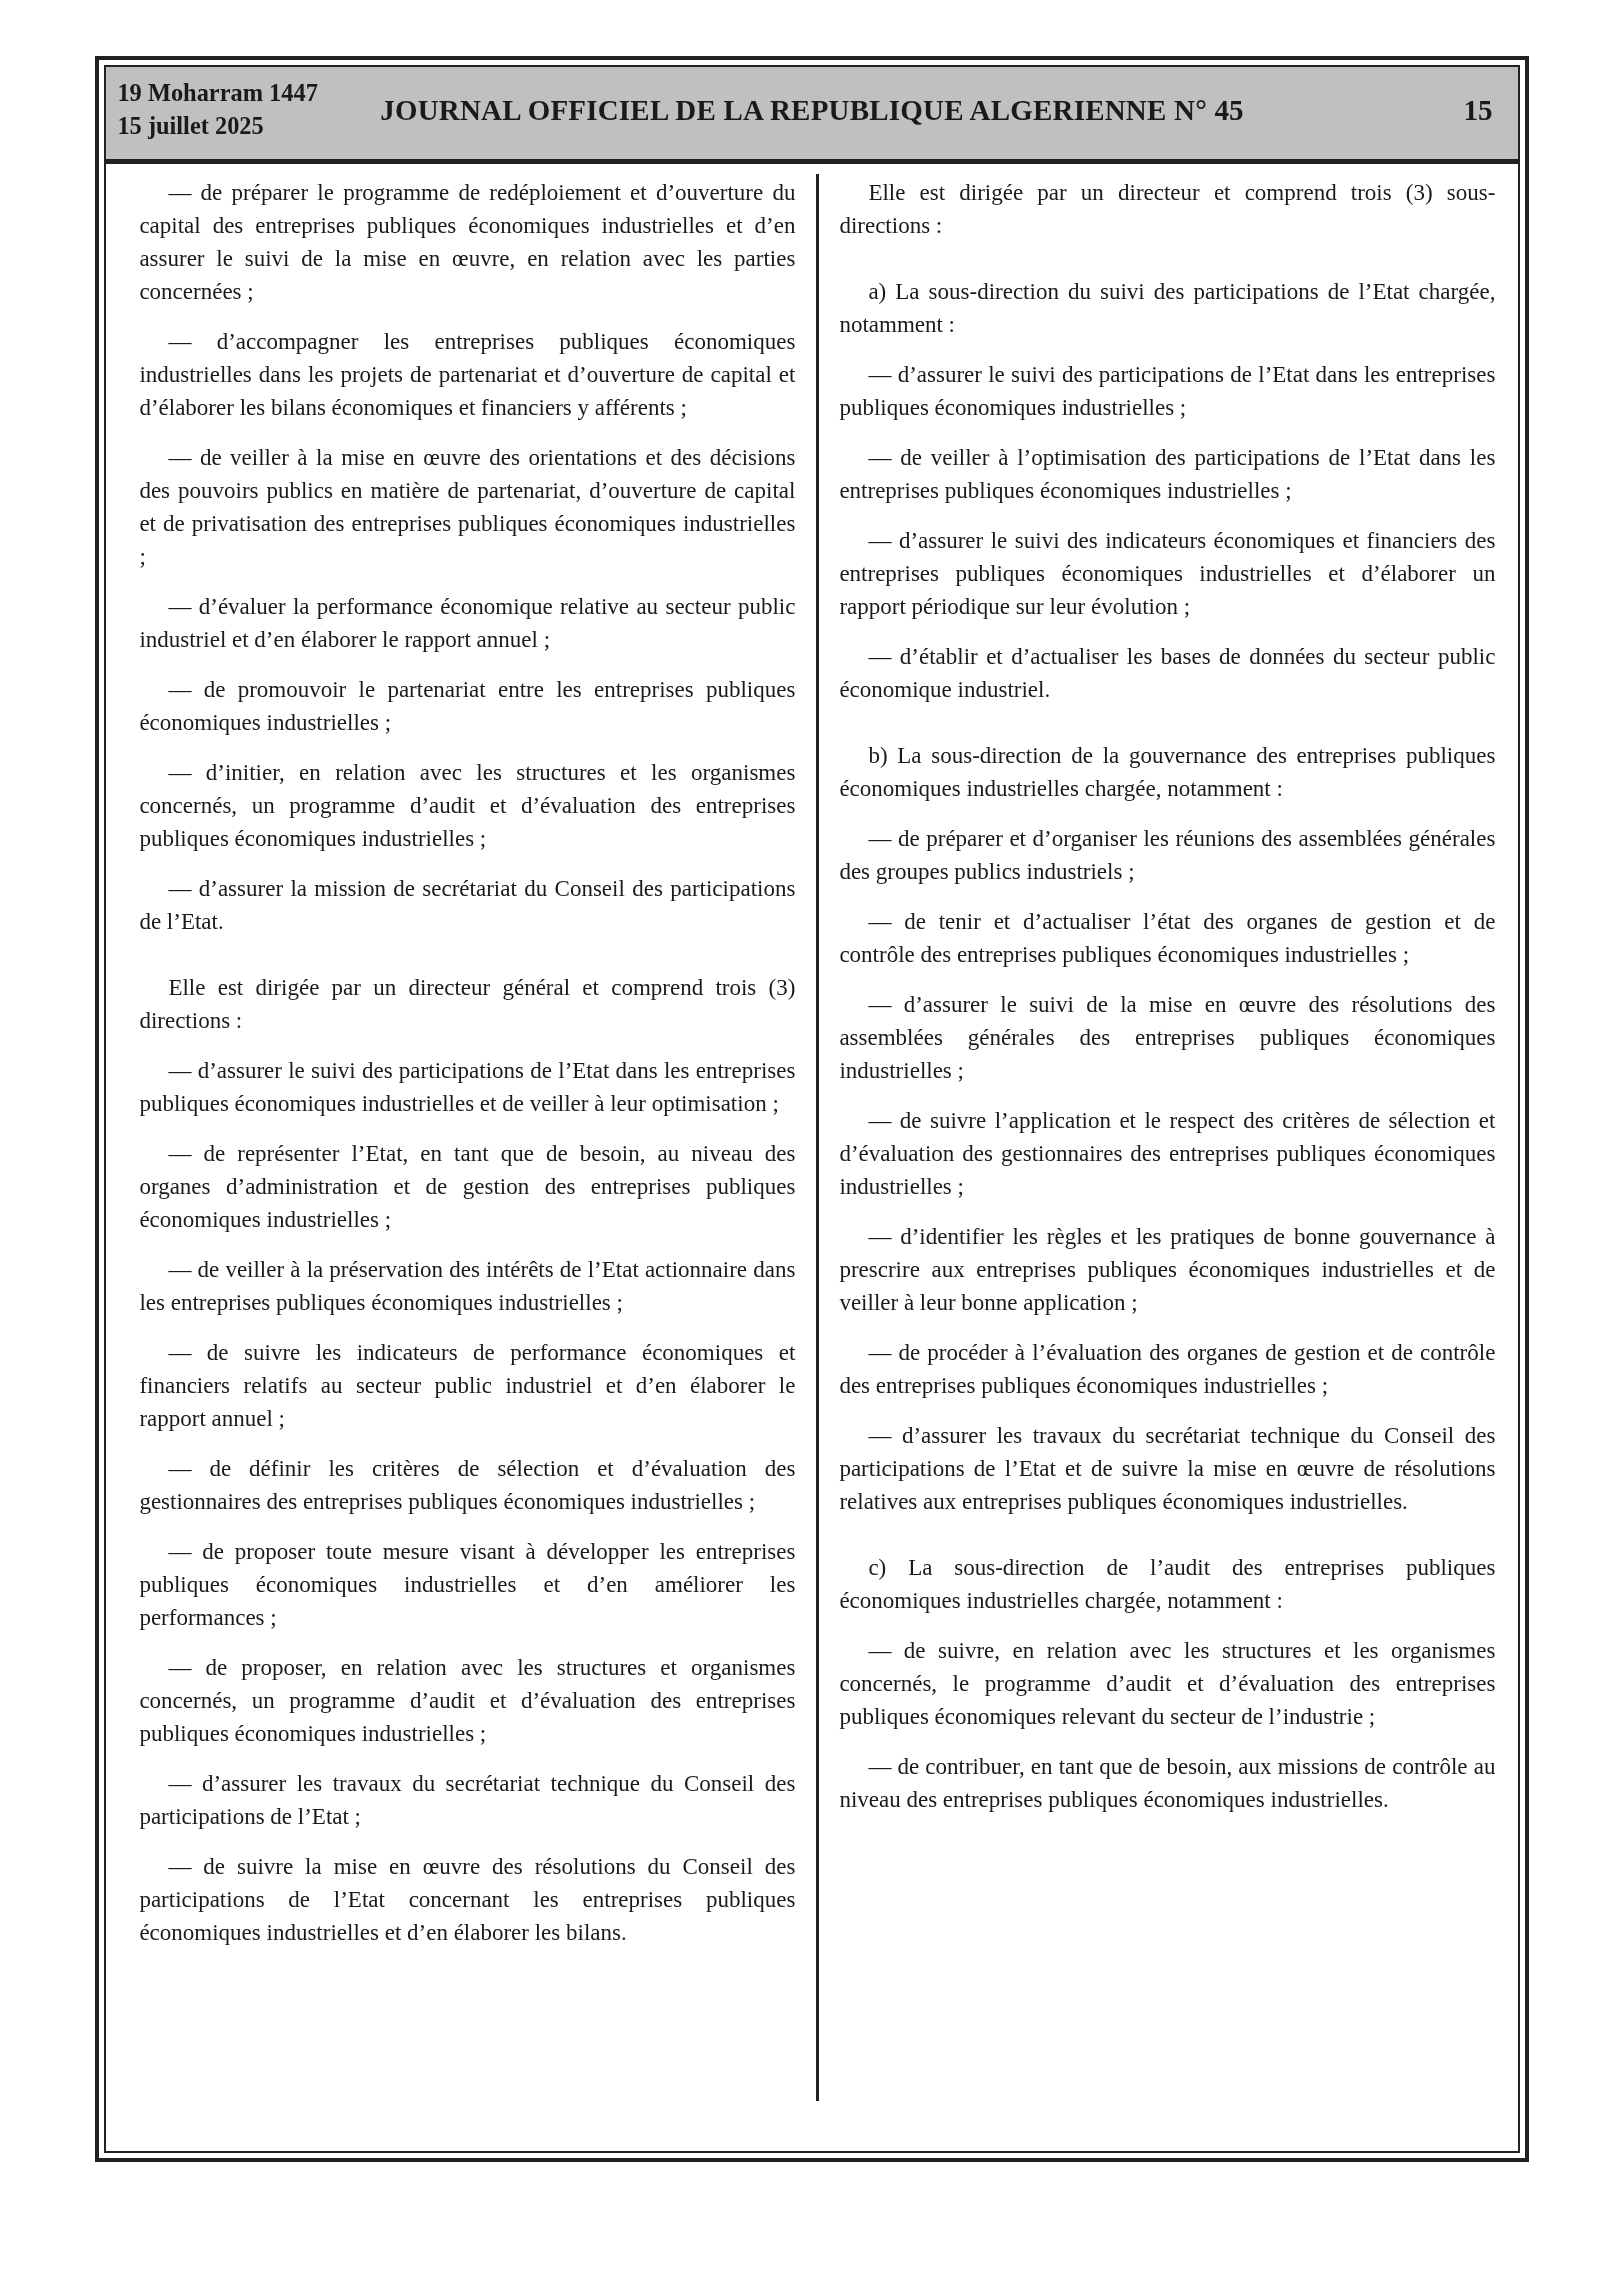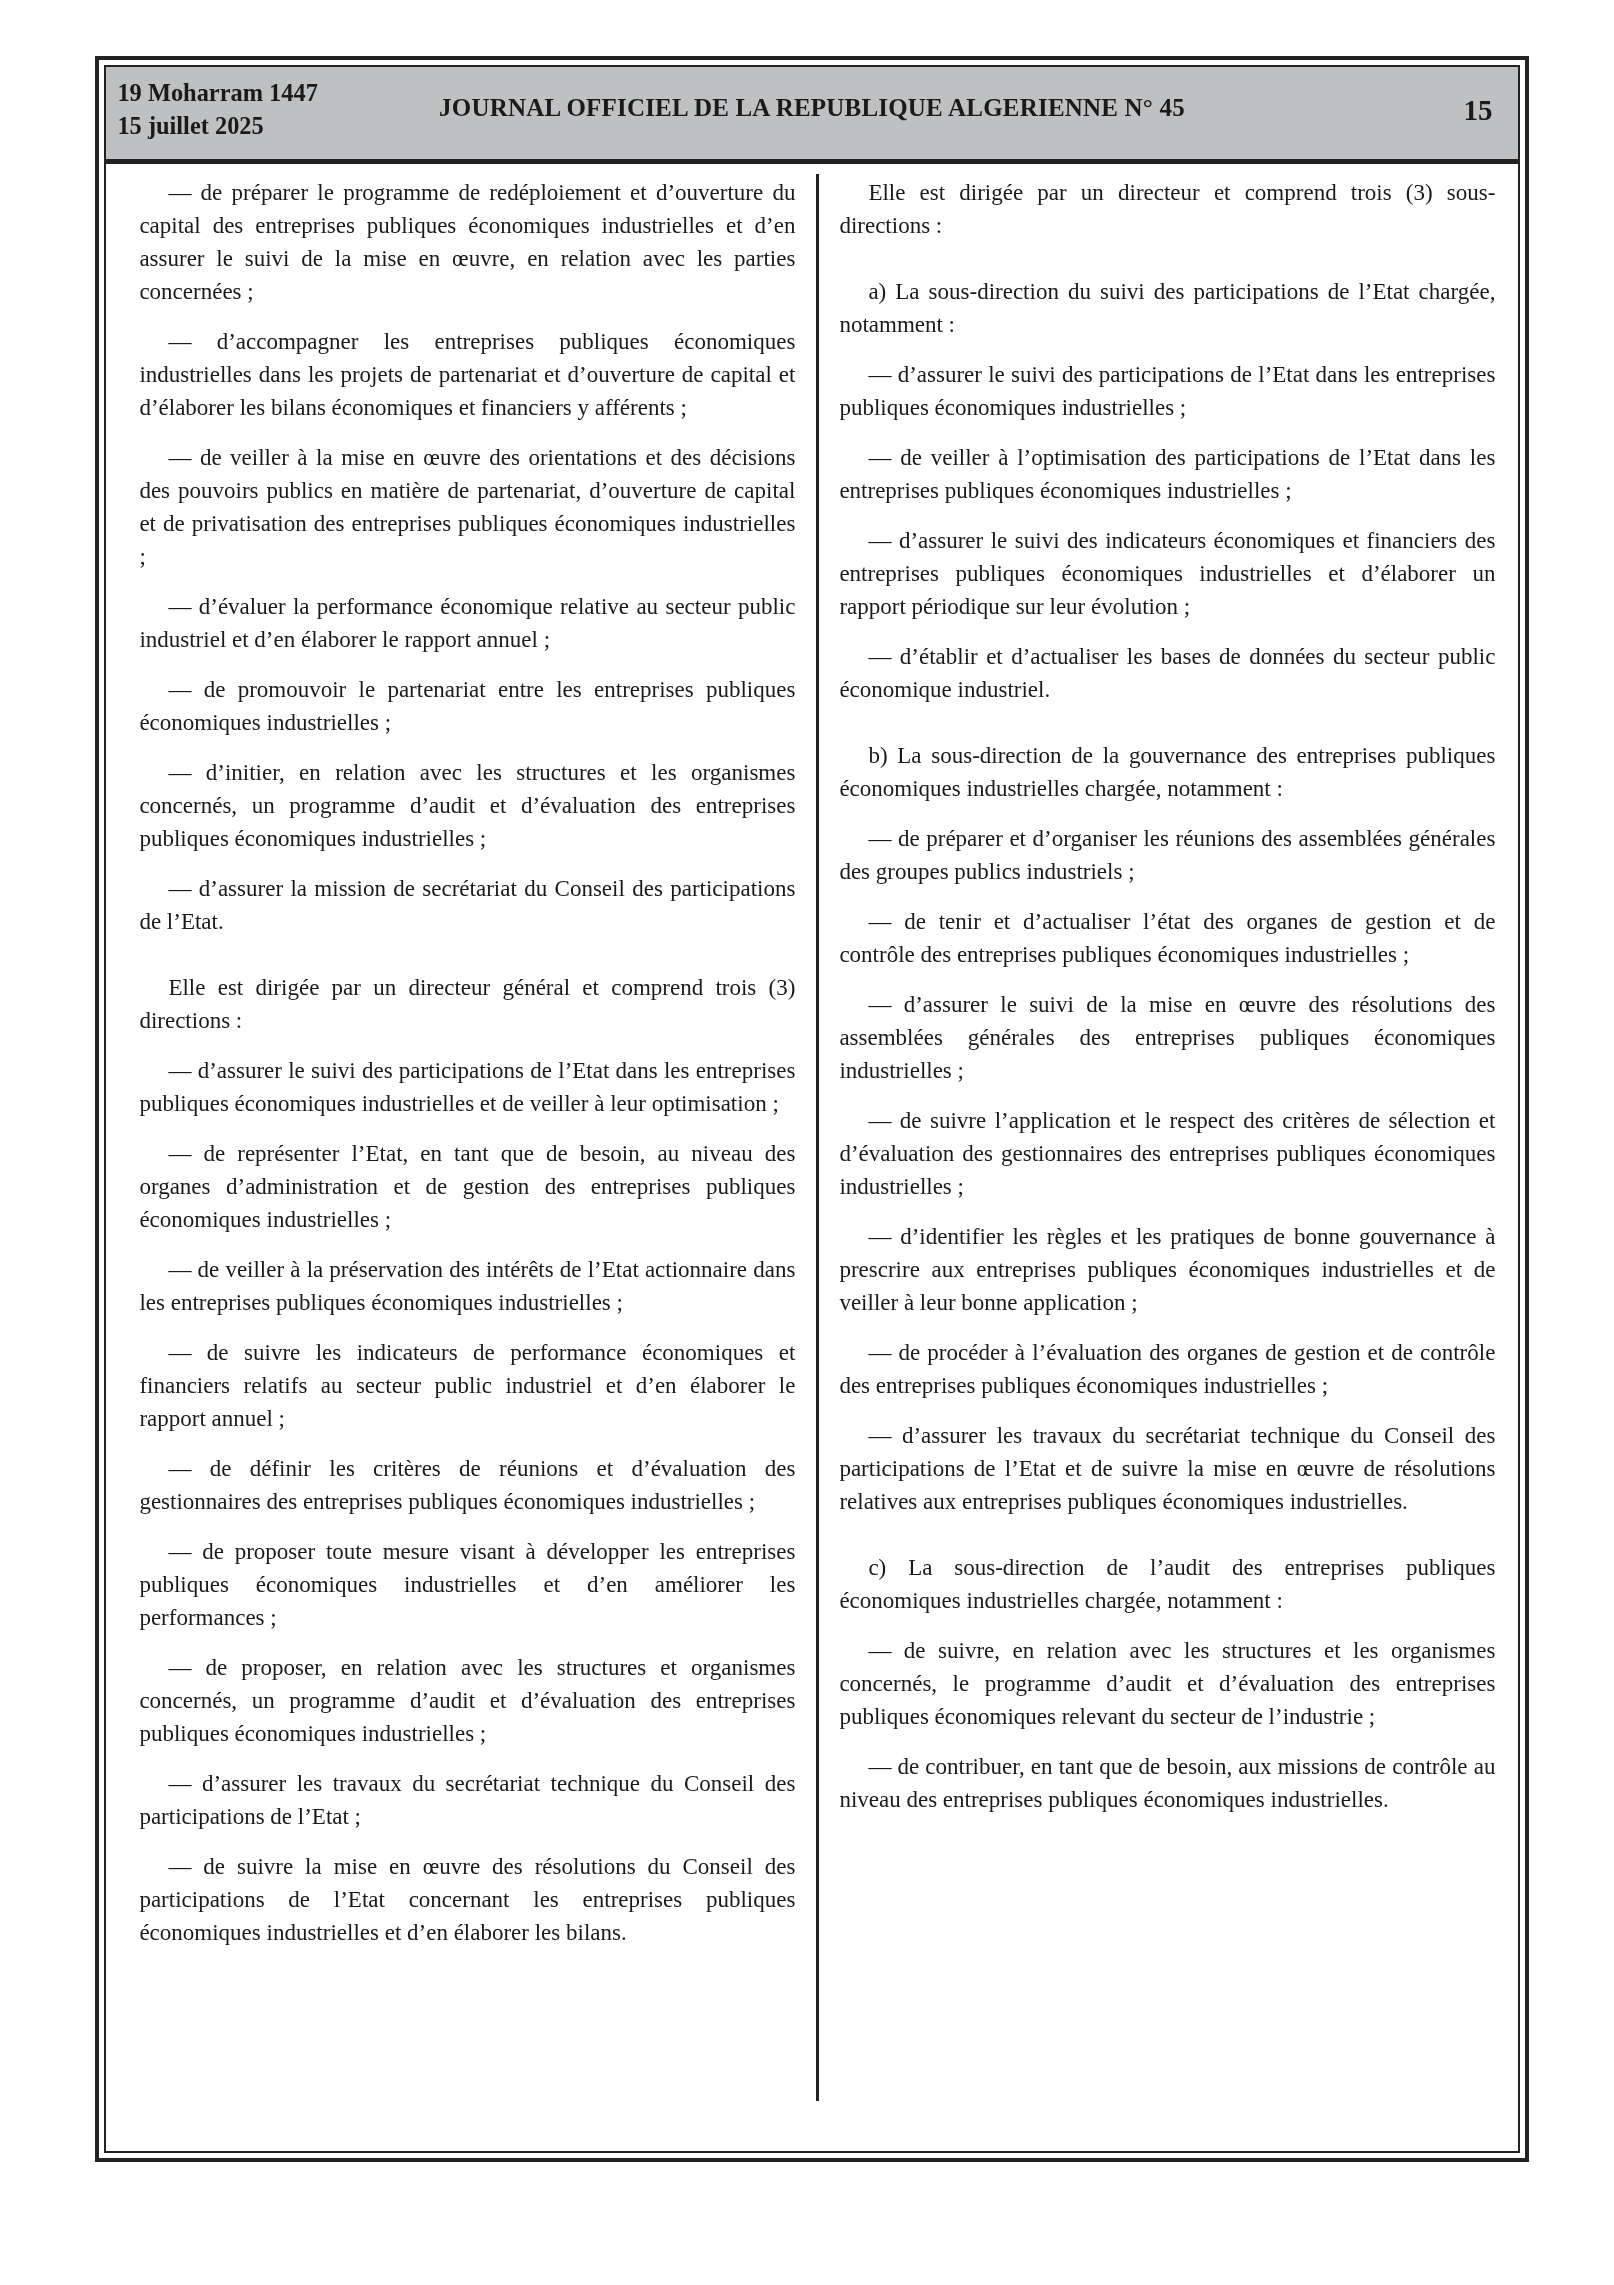--- a/index.html
+++ b/index.html
@@ -6,21 +6,21 @@
   body { width: 1615px; height: 2285px; position: relative; overflow: hidden;
          font-family: "Liberation Serif", "DejaVu Serif", serif; color: #1a1a1a; }
   .frame { position: absolute; left: 95px; top: 56px; width: 1434px; height: 2106px;
            border: 4.5px solid #222; box-sizing: border-box; }
   .frame-inner { position: absolute; left: 5.4px; top: 5.4px; right: 5.4px; bottom: 5.4px;
                  border: 2.7px solid #222; box-sizing: border-box; }
   .header { position: absolute; left: 0; top: 0; right: 0; height: 97px;
             background: #bfc0c2; border-bottom: 5.4px solid #222; box-sizing: border-box; }
   .hdr-date { position: absolute; left: 11px; top: 9px; font-weight: bold; font-size: 24.4px; line-height: 33px; }
   .hdr-title { position: absolute; left: 0; right: 0; top: 27px; text-align: center;
-               font-weight: bold; font-size: 25px; letter-spacing: 0.2px; }
+               font-weight: bold; font-size: 29px; letter-spacing: 0.2px; }
   .hdr-page { position: absolute; right: 25px; top: 27px; font-weight: bold; font-size: 29px; }
   .col { position: absolute; top: 109px; font-size: 23px; line-height: 33px; text-align: justify; }
   .col.left { left: 33px; width: 656px; }
   .col.right { left: 733px; width: 656px; }
   .rule { position: absolute; left: 710px; top: 107px; width: 2.7px; height: 1927px; background: #222; }
   p { margin: 0 0 17px 0; text-indent: 29px; }
   p.gap { margin-top: 33px; }
   b { font-weight: normal; }
 </style>
 </head>
@@ -43,21 +43,21 @@
       <p>— de veiller à la mise en œuvre des orientations et des décisions des pouvoirs publics en matière de partenariat, d’ouverture de capital et de privatisation des entreprises publiques économiques industrielles ;</p>
       <p>— d’évaluer la performance économique relative au secteur public industriel et d’en élaborer le rapport annuel ;</p>
       <p>— de promouvoir le partenariat entre les entreprises publiques économiques industrielles ;</p>
       <p>— d’initier, en relation avec les structures et les organismes concernés, un programme d’audit et d’évaluation des entreprises publiques économiques industrielles ;</p>
       <p>— d’assurer la mission de secrétariat du Conseil des participations de l’Etat.</p>
       <p class="gap">Elle est dirigée par un directeur général et comprend trois (3) directions :</p>
       <p>— d’assurer le suivi des participations de l’Etat dans les entreprises publiques économiques industrielles et de veiller à leur optimisation ;</p>
       <p>— de représenter l’Etat, en tant que de besoin, au niveau des organes d’administration et de gestion des entreprises publiques économiques industrielles ;</p>
       <p>— de veiller à la préservation des intérêts de l’Etat actionnaire dans les entreprises publiques économiques industrielles ;</p>
       <p>— de suivre les indicateurs de performance économiques et financiers relatifs au secteur public industriel et d’en élaborer le rapport annuel ;</p>
-      <p>— de définir les critères de réunions et d’évaluation des gestionnaires des entreprises publiques économiques industrielles ;</p>
+      <p>— de définir les critères de sélection et d’évaluation des gestionnaires des entreprises publiques économiques industrielles ;</p>
       <p>— de proposer toute mesure visant à développer les entreprises publiques économiques industrielles et d’en améliorer les performances ;</p>
       <p>— de proposer, en relation avec les structures et organismes concernés, un programme d’audit et d’évaluation des entreprises publiques économiques industrielles ;</p>
       <p>— d’assurer les travaux du secrétariat technique du Conseil des participations de l’Etat ;</p>
       <p>— de suivre la mise en œuvre des résolutions du Conseil des participations de l’Etat concernant les entreprises publiques économiques industrielles et d’en élaborer les bilans.</p>
     </div>
 
     <div class="rule"></div>
 
     <div class="col right">
       <p>Elle est dirigée par un directeur et comprend trois (3) sous-directions :</p>

